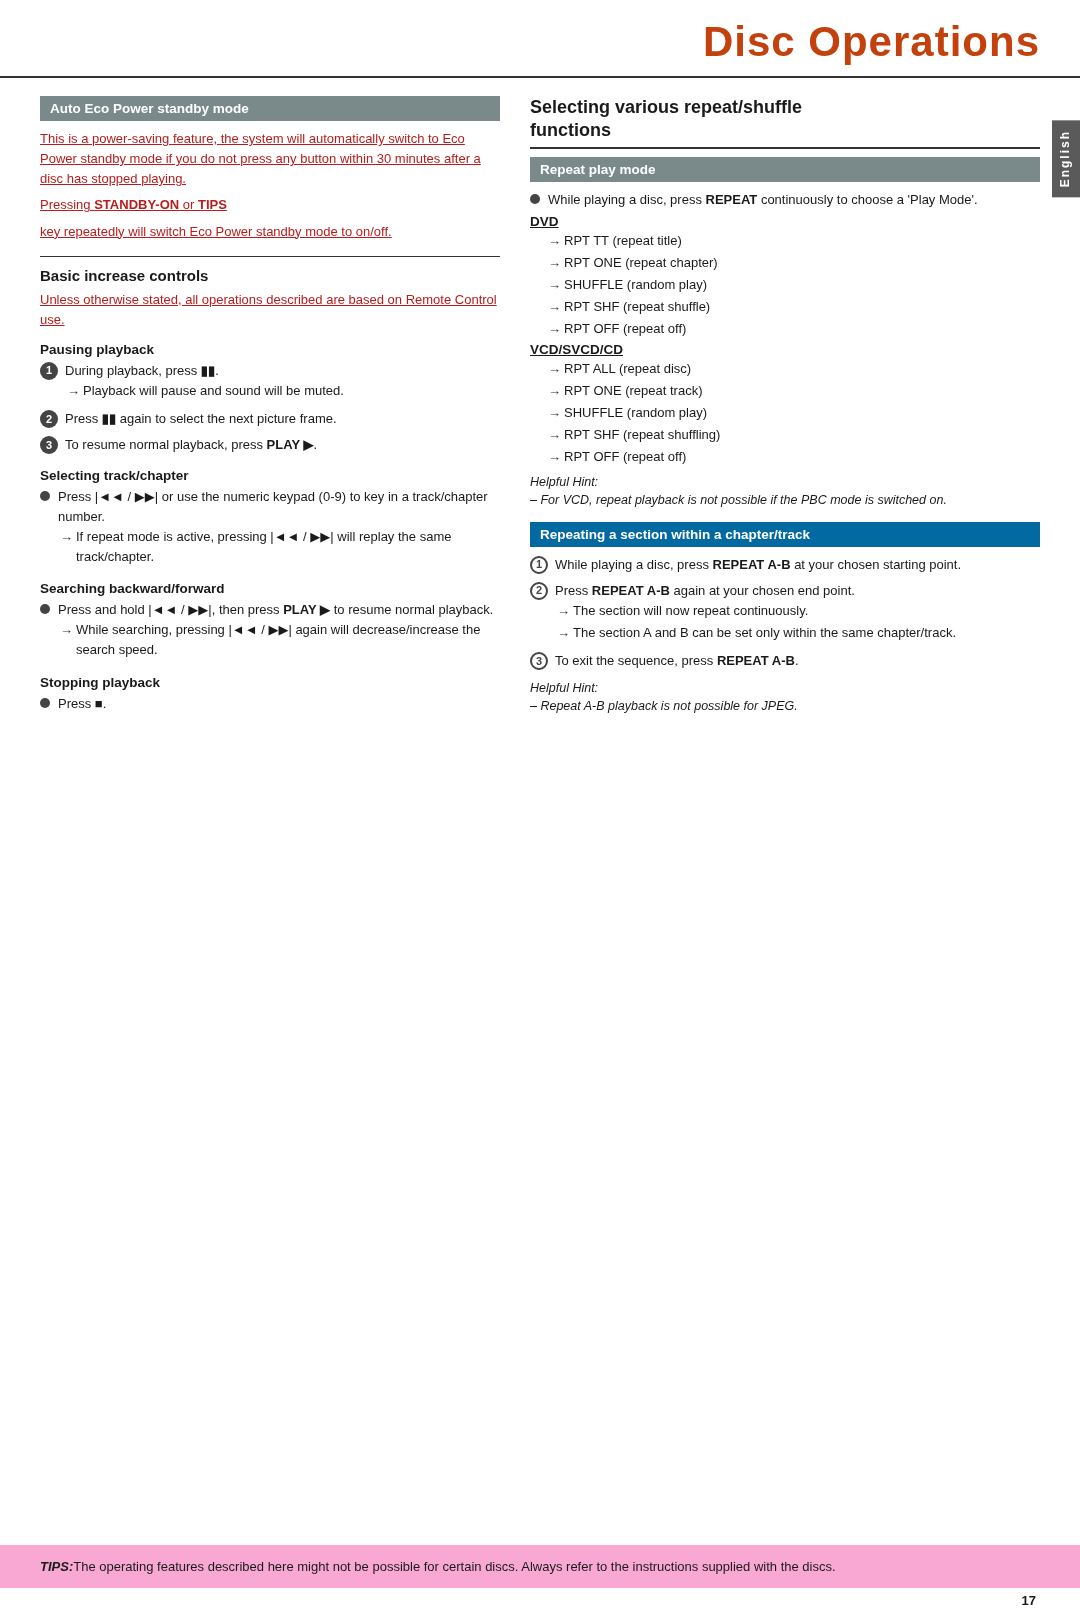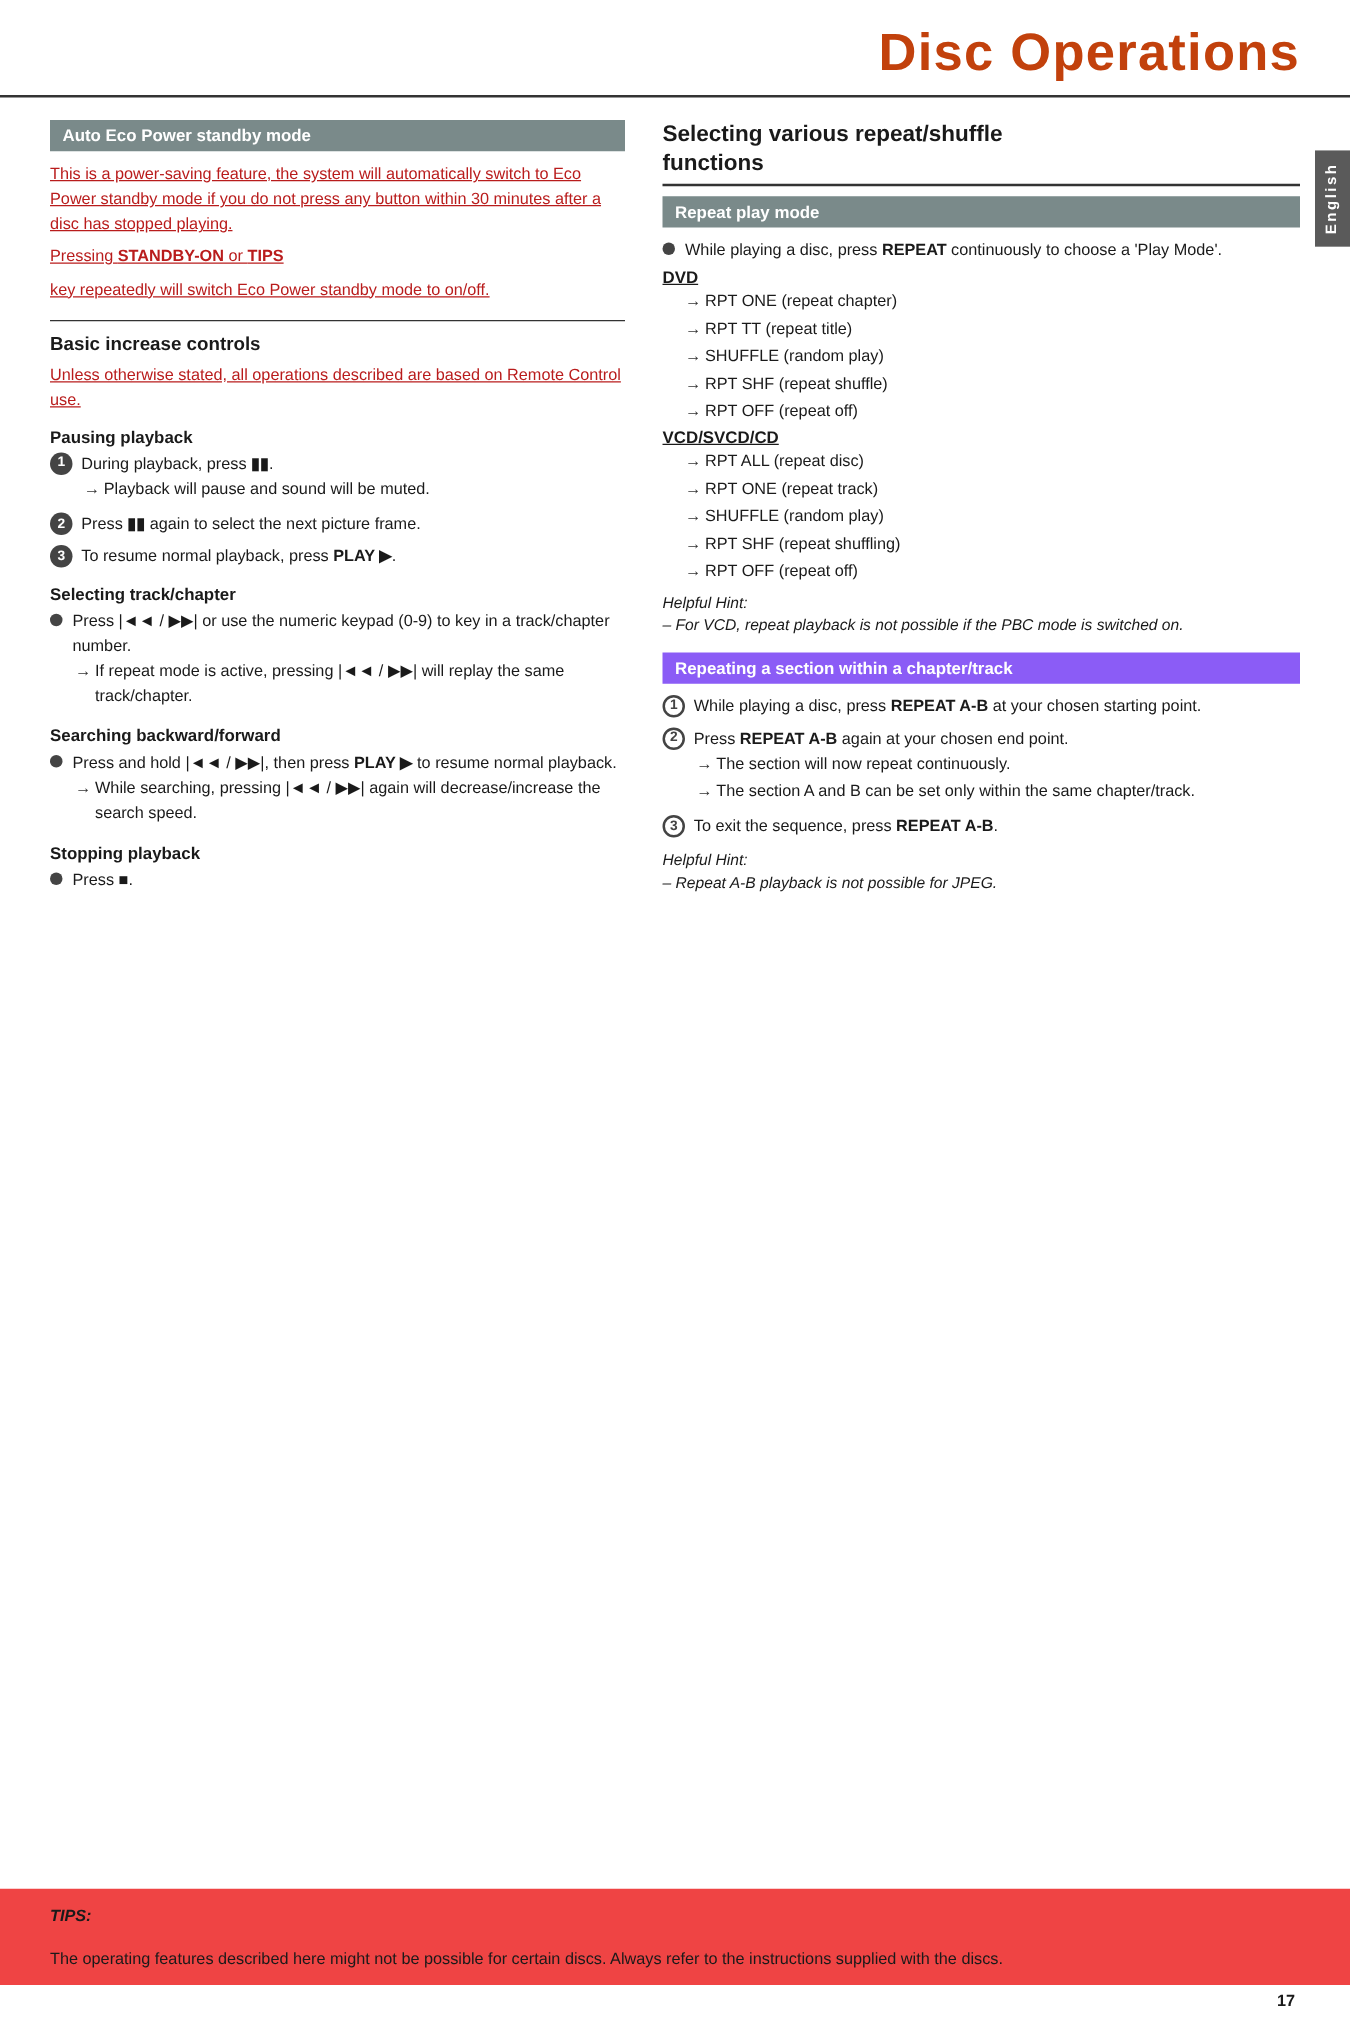--- a/index.html
+++ b/index.html
@@ -63,21 +63,21 @@
     
     .section-header-box {
       background: #7a8a8a;
       color: #fff;
       font-size: 13.5px;
       font-weight: bold;
       padding: 5px 10px;
       margin-bottom: 8px;
     }
     .section-header-box.dark {
-      background: #8b5cf6;
+      background: #0369a1;
     }
     
     .para {
       font-size: 13px;
       line-height: 1.55;
       margin-bottom: 6px;
       color: #b91c1c;
       text-decoration: underline;
     }
     .bold-line {
@@ -198,28 +198,27 @@
       margin-top: 6px;
       margin-bottom: 6px;
       line-height: 1.45;
     }
     
     .tips-bar {
       position: absolute;
       bottom: 30px;
       left: 0;
       right: 0;
-      background: #ef4444;
+      background: #f9a8d4;
       padding: 12px 40px;
       display: flex;
       align-items: flex-start;
-      gap: 14px;
+      gap: 0;
       font-size: 13px;
       line-height: 1.5;
-      flex-direction: column;
     }
     .tips-label {
       font-weight: bold;
       font-style: italic;
       flex-shrink: 0;
     }
     
     .page-number {
       position: absolute;
       bottom: 10px;
@@ -322,22 +321,22 @@
 
       <div class="dot-bullet">
         <span class="dot-symbol"></span>
         <span class="li-text">
           While playing a disc, press <b>REPEAT</b> continuously to choose a 'Play Mode'.
         </span>
       </div>
 
       <div class="format-heading">DVD</div>
       <div class="indent-block">
+        <div class="arrow-item">RPT TT (repeat title)</div>
         <div class="arrow-item">RPT ONE (repeat chapter)</div>
-        <div class="arrow-item">RPT TT (repeat title)</div>
         <div class="arrow-item">SHUFFLE (random play)</div>
         <div class="arrow-item">RPT SHF (repeat shuffle)</div>
         <div class="arrow-item">RPT OFF (repeat off)</div>
       </div>
 
       <div class="format-heading">VCD/SVCD/CD</div>
       <div class="indent-block">
         <div class="arrow-item">RPT ALL (repeat disc)</div>
         <div class="arrow-item">RPT ONE (repeat track)</div>
         <div class="arrow-item">SHUFFLE (random play)</div>

